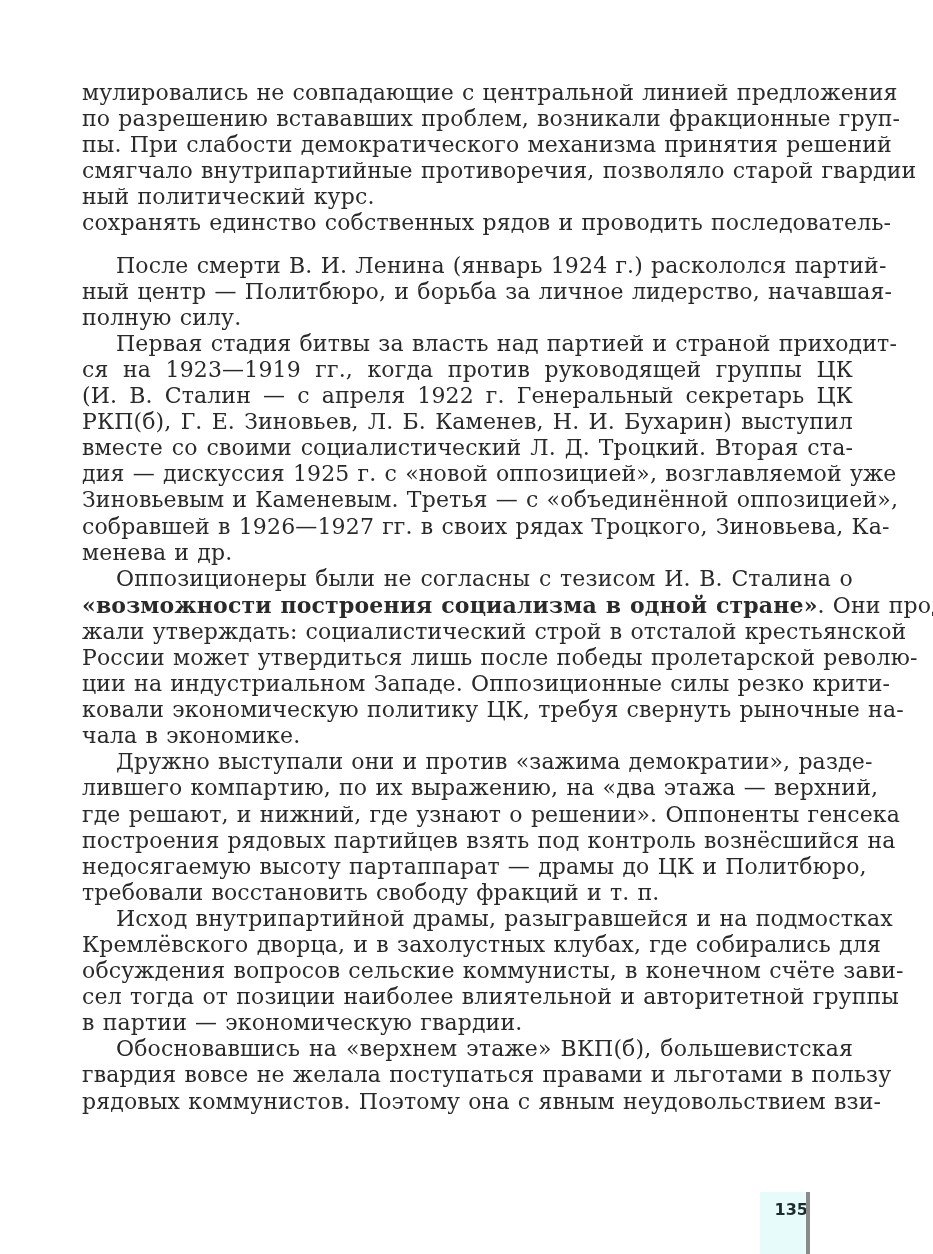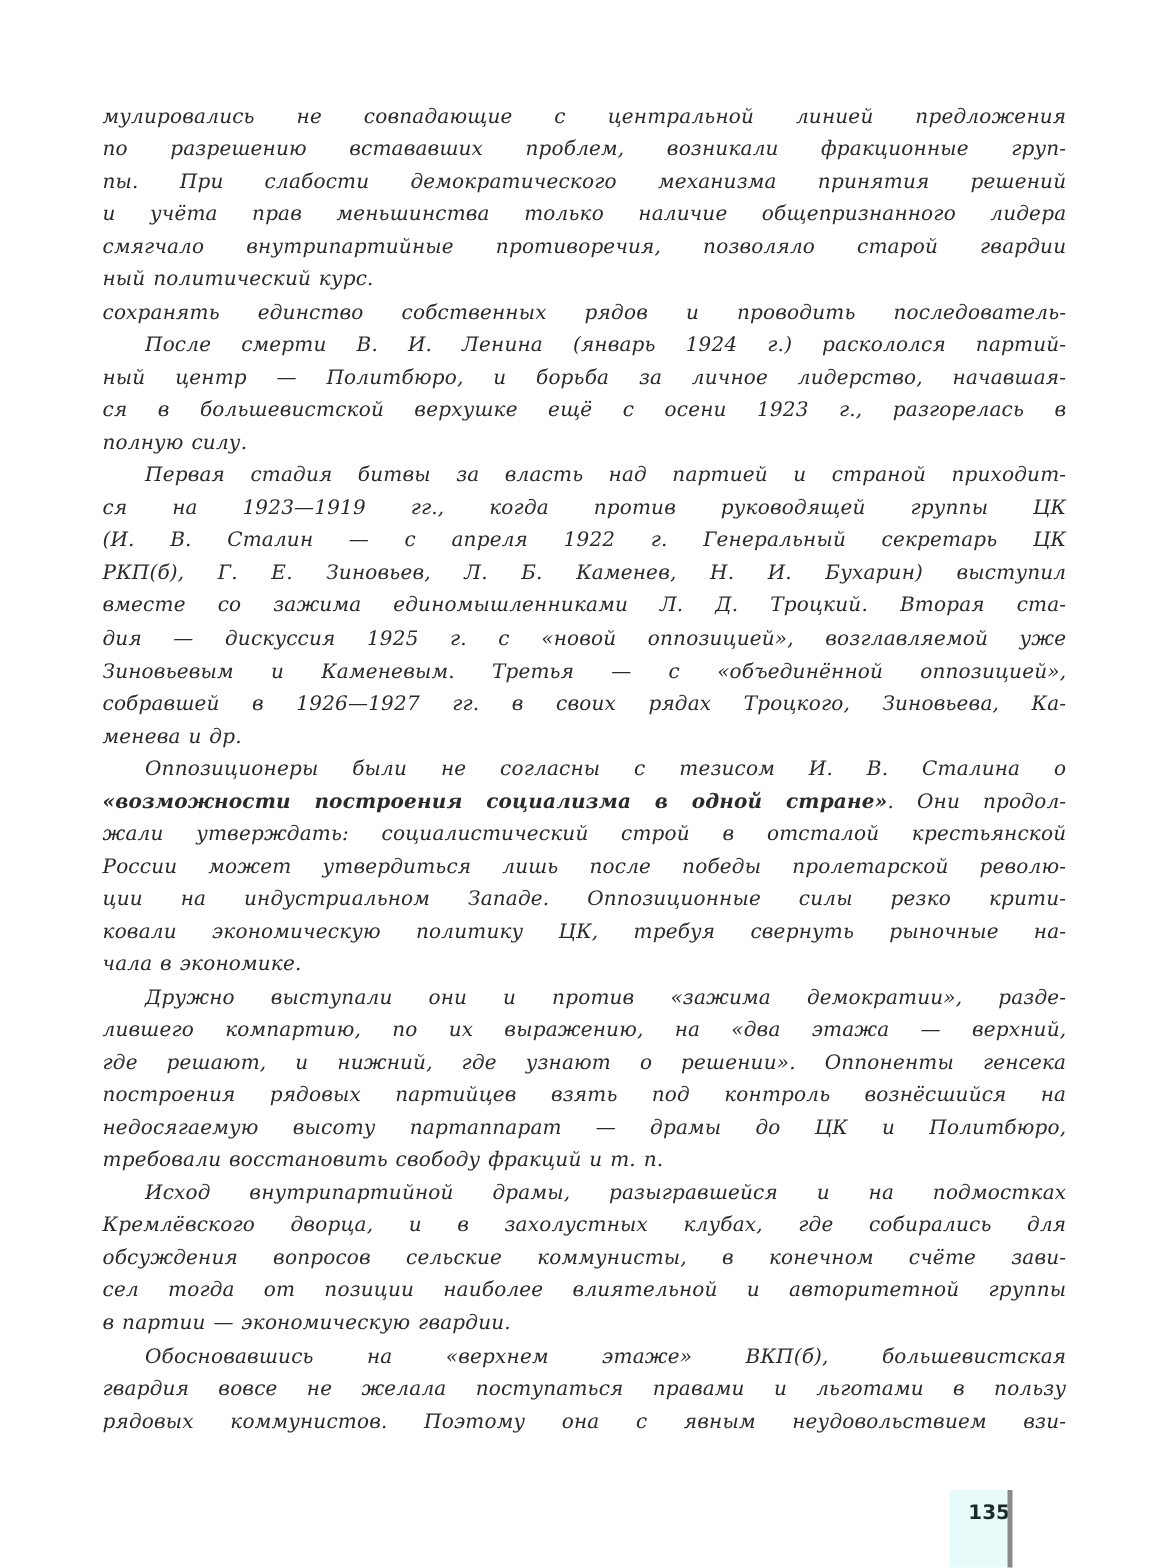--- a/index.html
+++ b/index.html
@@ -13,28 +13,27 @@
       color: #2a2a2a;
     }
     .text-column {
       position: absolute;
       left: 82px;
       top: 80px;
       width: 771px;
     }
     .para {
       margin: 0;
-      font-size: 16px;
+      font-size: 22px;
       line-height: 26.1px;
       text-align: justify;
       text-align-last: left;
       letter-spacing: 0.15px;
       word-spacing: 1px;
       hyphens: manual;
-      font-style: italic;
     }
     .line { display: block; text-align: justify; text-align-last: justify; white-space: nowrap; }
     .line.last { text-align-last: left; }
     b { font-weight: bold; }
     .page-number-box {
       position: absolute;
       left: 760px;
       top: 1192px;
       width: 46px;
       height: 62px;
@@ -61,37 +60,35 @@
     }
   </style>
 </head>
 <body>
 
 <div class="text-column" id="text-column">
     <p class="para">
       <span class="line">мулировались не совпадающие с центральной линией предложения</span>
       <span class="line">по разрешению встававших проблем, возникали фракционные груп-</span>
       <span class="line">пы. При слабости демократического механизма принятия решений</span>
-      <span class="line">и учёта прав меньшинства только наличие общепризнанного лидера</span>
       <span class="line">смягчало внутрипартийные противоречия, позволяло старой гвардии</span>
       <span class="line last">ный политический курс.</span>
       <span class="line">сохранять единство собственных рядов и проводить последователь-</span>
     </p>
     <p class="para">
-      <span class="line" style="padding-left: 34px;">После смерти В. И. Ленина (январь 1924 г.) раскололся партий-</span>
+      <span class="line" style="padding-left: 34px; margin-top: 16px;">После смерти В. И. Ленина (январь 1924 г.) раскололся партий-</span>
       <span class="line">ный центр — Политбюро, и борьба за личное лидерство, начавшая-</span>
-      <span class="line">ся в большевистской верхушке ещё с осени 1923 г., разгорелась в</span>
       <span class="line last">полную силу.</span>
     </p>
     <p class="para">
       <span class="line" style="padding-left: 34px;">Первая стадия битвы за власть над партией и страной приходит-</span>
       <span class="line">ся на 1923—1919 гг., когда против руководящей группы ЦК</span>
       <span class="line">(И. В. Сталин — с апреля 1922 г. Генеральный секретарь ЦК</span>
       <span class="line">РКП(б), Г. Е. Зиновьев, Л. Б. Каменев, Н. И. Бухарин) выступил</span>
-      <span class="line">вместе со зажима единомышленниками Л. Д. Троцкий. Вторая ста-</span>
+      <span class="line">вместе со своими социалистический Л. Д. Троцкий. Вторая ста-</span>
       <span class="line">дия — дискуссия 1925 г. с «новой оппозицией», возглавляемой уже</span>
       <span class="line">Зиновьевым и Каменевым. Третья — с «объединённой оппозицией»,</span>
       <span class="line">собравшей в 1926—1927 гг. в своих рядах Троцкого, Зиновьева, Ка-</span>
       <span class="line last">менева и др.</span>
     </p>
     <p class="para">
       <span class="line" style="padding-left: 34px;">Оппозиционеры были не согласны с тезисом И. В. Сталина о</span>
       <span class="line"><b>«возможности построения социализма в одной стране»</b>. Они продол-</span>
       <span class="line">жали утверждать: социалистический строй в отсталой крестьянской</span>
       <span class="line">России может утвердиться лишь после победы пролетарской револю-</span>

